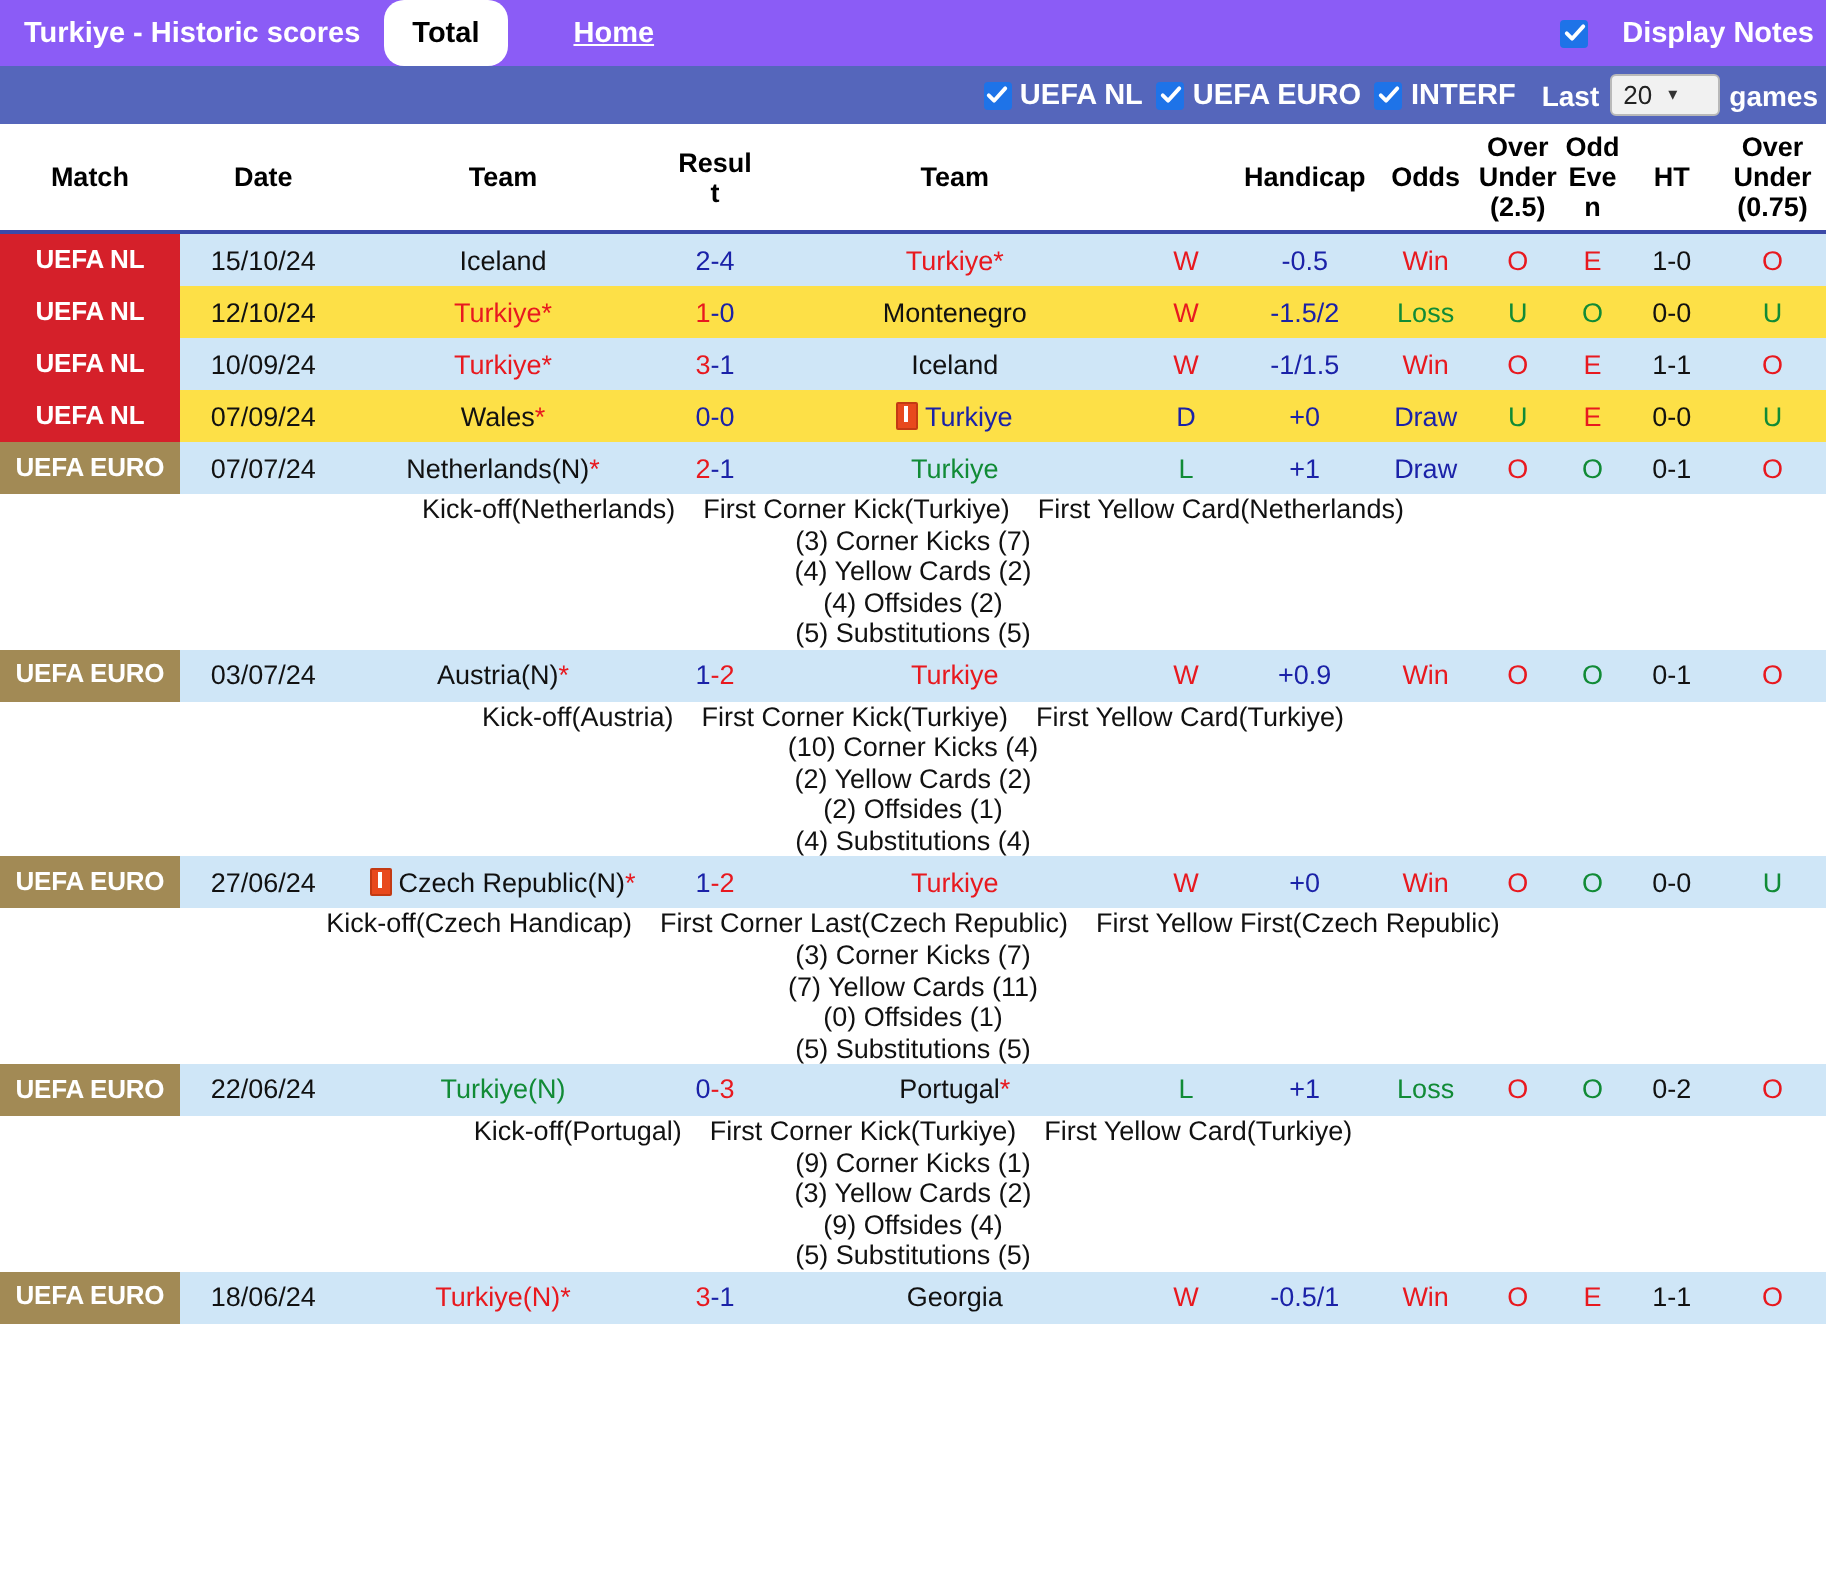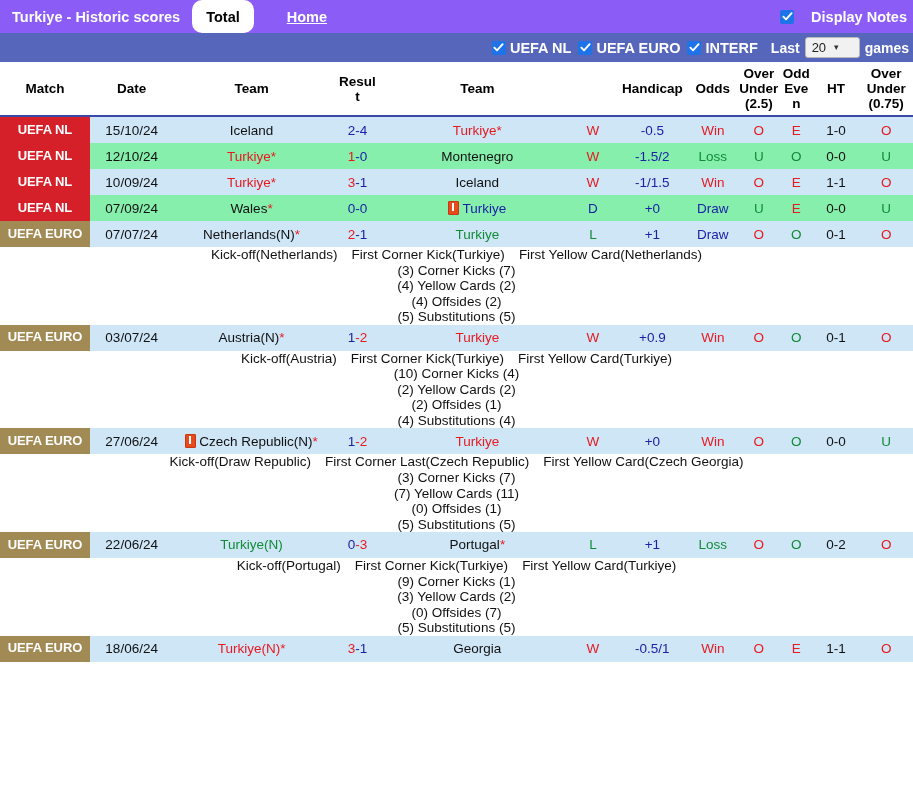--- a/index.html
+++ b/index.html
@@ -60,21 +60,21 @@
   table.scores th{
     background:#fff;color:#000;font-size:13.5px;font-weight:bold;
     padding:4px 1px;line-height:1.12;vertical-align:middle;
     border-bottom:2px solid #3a49a8;
   }
   table.scores td{
     padding:0;text-align:center;vertical-align:middle;height:26px;
     line-height:1.15;
   }
   tr.r-even td{background:#cfe6f7;}
-  tr.r-odd  td{background:#86efac;}
+  tr.r-odd  td{background:#fde047;}
 
   td.badge{
     color:#fff;font-weight:bold;font-size:13px;line-height:1.05;
     padding:2px 1px;letter-spacing:-0.1px;
   }
   td.badge.nl{background:#d5202a;}
   td.badge.euro{background:#a28a55;}
 
   td.notes{
     background:#fff !important;text-align:center;padding:6px 0 8px;
@@ -294,21 +294,21 @@
         <td class="c-red">W</td>
         <td class="c-blue">+0</td>
         <td class="c-red">Win</td>
         <td class="c-red">O</td>
         <td class="c-green">O</td>
         <td>0-0</td>
         <td class="c-green">U</td>
       </tr>
       <tr>
         <td class="notes" colspan="12">
-          <div class="hdr"><span>Kick-off(Draw Republic)</span><span>First Corner Last(Czech Republic)</span><span>First Yellow Card(Czech Georgia)</span></div>
+          <div class="hdr"><span>Kick-off(Czech Handicap)</span><span>First Corner Last(Czech Republic)</span><span>First Yellow First(Czech Republic)</span></div>
           <div>(3) Corner Kicks (7)</div>
           <div>(7) Yellow Cards (11)</div>
           <div>(0) Offsides (1)</div>
           <div>(5) Substitutions (5)</div>
         </td>
       </tr>
       <tr class="r-even">
         <td class="badge euro">UEFA EURO</td>
         <td>22/06/24</td>
         <td><span class="teamcell c-green">Turkiye(N)</span></td>
@@ -320,21 +320,21 @@
         <td class="c-red">O</td>
         <td class="c-green">O</td>
         <td>0-2</td>
         <td class="c-red">O</td>
       </tr>
       <tr>
         <td class="notes" colspan="12">
           <div class="hdr"><span>Kick-off(Portugal)</span><span>First Corner Kick(Turkiye)</span><span>First Yellow Card(Turkiye)</span></div>
           <div>(9) Corner Kicks (1)</div>
           <div>(3) Yellow Cards (2)</div>
-          <div>(0) Offsides (7)</div>
+          <div>(9) Offsides (4)</div>
           <div>(5) Substitutions (5)</div>
         </td>
       </tr>
       <tr class="r-even">
         <td class="badge euro">UEFA EURO</td>
         <td>18/06/24</td>
         <td><span class="teamcell c-red">Turkiye(N)<span class="star">*</span></span></td>
         <td><span class="c-red">3</span><span class="c-blue">-1</span></td>
         <td><span class="teamcell c-dark">Georgia</span></td>
         <td class="c-red">W</td>

